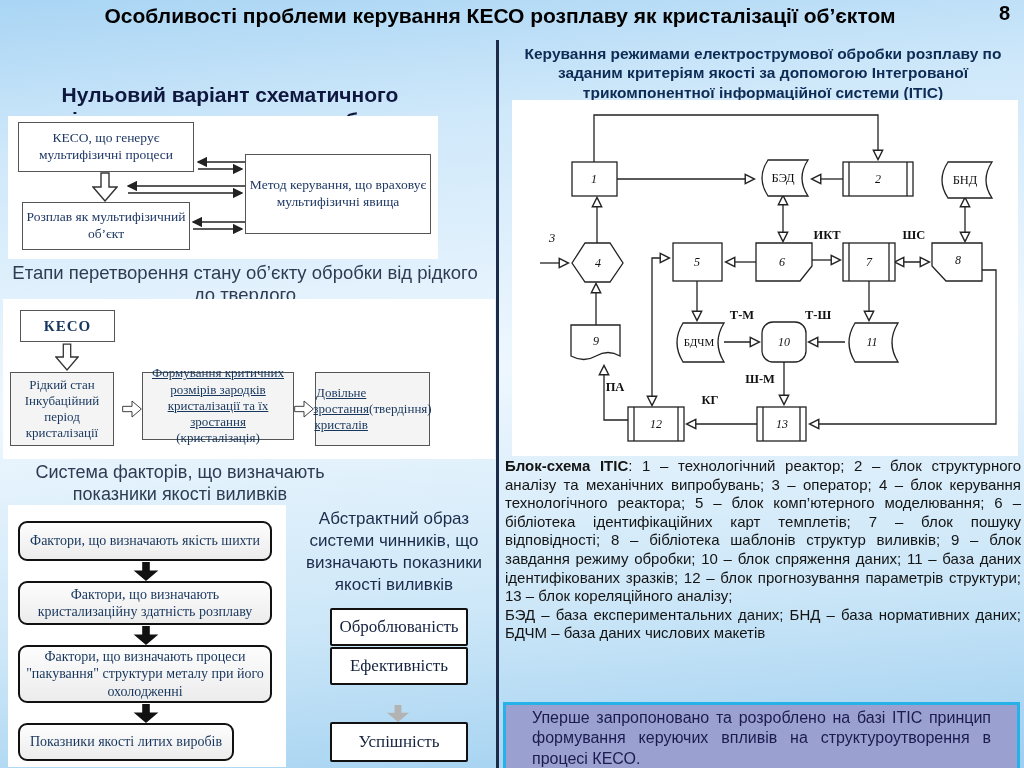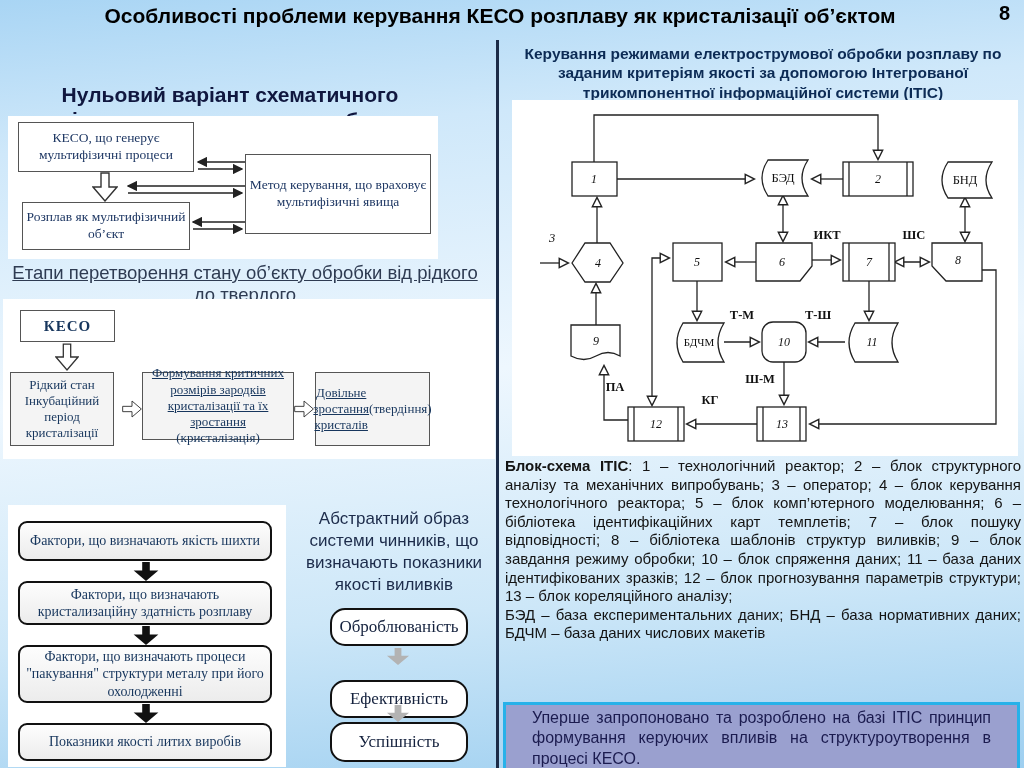--- a/index.html
+++ b/index.html
@@ -5,32 +5,32 @@
   html,body{margin:0;padding:0;}
   .slide{
     position:relative;width:1024px;height:768px;overflow:hidden;
     background:linear-gradient(175deg,#a9d5f4 0%,#cfe8fa 18%,#eef7fe 48%,#cde7f8 76%,#9ecff0 100%);
     font-family:"Liberation Sans",sans-serif;
   }
   .abs{position:absolute;}
   .title{top:4px;left:0;width:1000px;text-align:center;font-size:21px;font-weight:bold;color:#000;}
   .pagenum{top:2px;right:14px;font-size:20px;font-weight:bold;color:#000;}
   .heading-left{top:82px;left:20px;width:420px;text-align:center;font-size:21px;font-weight:bold;color:#10173f;line-height:1.2;}
-  .caption{color:#2e3b52;text-align:center;line-height:1.2;text-decoration:underline;}
+  .caption{color:#2e3b52;text-align:center;line-height:1.2;}
   .panel{background:#ffffff;}
   .dbox{position:absolute;border:1px solid #555;background:#fff;color:#1f3864;
         font-family:"Liberation Serif",serif;font-size:13.5px;text-align:center;
         display:flex;align-items:center;justify-content:center;padding:2px;box-sizing:border-box;line-height:1.25;}
   .gbox{background:#f4f4f4;font-size:13px;color:#17365d;}
   .keso-box{font-weight:bold;font-size:15px;letter-spacing:1px;color:#17365d;}
   .rbox{position:absolute;border:2px solid #111;border-radius:9px;
         background:linear-gradient(180deg,#fdfdfd,#ececec);color:#17365d;
         font-family:"Liberation Serif",serif;font-size:14px;text-align:center;
         display:flex;align-items:center;justify-content:center;padding:2px 6px;box-sizing:border-box;line-height:1.25;}
-  .wbox{position:absolute;border:2px solid #111;border-radius:15px;background:#fff;color:#14213d;
+  .wbox{position:absolute;border:2px solid #111;border-radius:2px;background:#fff;color:#14213d;
         font-family:"Liberation Serif",serif;font-size:17px;text-align:center;
         display:flex;align-items:center;justify-content:center;box-sizing:border-box;}
   .abstract-cap{top:508px;left:293px;width:202px;text-align:center;font-size:17px;font-weight:500;color:#1c2b4a;line-height:1.3;}
   .heading-right{top:44px;left:506px;width:514px;text-align:center;font-size:15.5px;font-weight:bold;color:#0c2b55;line-height:1.25;}
   .desc{top:457px;left:505px;width:516px;font-size:15px;color:#141414;text-align:justify;line-height:1.24;}
   .desc p{margin:0;}
   .highlight{top:702px;left:503px;width:517px;box-sizing:border-box;border:3px solid #27b1e9;background:#9aa0cf;
              padding:3px 26px;font-family:Liberation Sans, sans-serif;font-size:16px;color:#1b1b4f;text-align:justify;line-height:1.28;}
   .sep{left:496px;top:40px;width:3px;height:728px;background:#1c2b47;}
   .underlined{text-decoration:underline;}
@@ -91,43 +91,44 @@
     </div>
     <svg class="abs" style="left:291px;top:98px;" width="20" height="24" viewBox="0 0 30 26">
       <polygon points="1,9 15,9 15,1 29,13 15,25 15,17 1,17" fill="#fff" stroke="#333" stroke-width="1.4"></polygon>
     </svg>
     <div class="dbox gbox" style="left:312px;top:73px;width:115px;height:74px;">
       <span class="underlined">Довільне зростання кристалів</span>
       <span>(твердіння)</span>
     </div>
   </div>
 
+  <div class="abs caption" style="top:462px;left:0;width:360px;font-size:18px;">Система факторів, що визначають показники якості виливків</div>
 
   <div class="abs panel" style="left:8px;top:505px;width:278px;height:262px;">
     <div class="rbox" style="left:10px;top:16px;width:254px;height:40px;">Фактори, що визначають якість шихти</div>
     <svg class="abs" style="left:123px;top:57px;" width="30" height="19" viewBox="0 0 30 20">
       <polygon points="11,0 19,0 19,9 28,9 15,20 2,9 11,9" fill="#111"></polygon>
     </svg>
     <div class="rbox" style="left:10px;top:76px;width:254px;height:44px;">Фактори, що визначають кристализаційну здатність розплаву</div>
     <svg class="abs" style="left:123px;top:121px;" width="30" height="19" viewBox="0 0 30 20">
       <polygon points="11,0 19,0 19,9 28,9 15,20 2,9 11,9" fill="#111"></polygon>
     </svg>
     <div class="rbox" style="left:10px;top:140px;width:254px;height:58px;">Фактори, що визначають процеси "пакування" структури металу при його охолодженні</div>
     <svg class="abs" style="left:123px;top:199px;" width="30" height="19" viewBox="0 0 30 20">
       <polygon points="11,0 19,0 19,9 28,9 15,20 2,9 11,9" fill="#111"></polygon>
     </svg>
-    <div class="rbox" style="left:10px;top:218px;width:254px;height:38px;">Показники якості литих виробів</div>
+    <div class="rbox" style="left:10px;top:218px;width:216px;height:38px;">Показники якості литих виробів</div>
   </div>
 
   <div class="abs abstract-cap">Абстрактний образ системи чинників, що визначають показники якості виливків</div>
   <div class="abs wbox" style="left:330px;top:608px;width:138px;height:38px;">Оброблюваність</div>
   <svg class="abs" style="left:384px;top:648px;" width="28" height="17" viewBox="0 0 30 20">
     <polygon points="11,0 19,0 19,9 28,9 15,20 2,9 11,9" fill="#b3b3b3"></polygon>
   </svg>
-  <div class="abs wbox" style="left:330px;top:680px;width:138px;height:38px;">Ефективність</div>
+  <div class="abs wbox" style="left:330px;top:647px;width:138px;height:38px;">Ефективність</div>
   <svg class="abs" style="left:384px;top:705px;" width="28" height="17" viewBox="0 0 30 20">
     <polygon points="11,0 19,0 19,9 28,9 15,20 2,9 11,9" fill="#b3b3b3"></polygon>
   </svg>
   <div class="abs wbox" style="left:330px;top:722px;width:138px;height:40px;">Успішність</div>
 
   <div class="abs sep"></div>
 
   <div class="abs heading-right">Керування режимами електрострумової обробки розплаву по заданим критеріям якості за допомогою Інтегрованої трикомпонентної інформаційної системи (ІТІС)</div>
 
   <div class="abs panel" style="left:512px;top:100px;width:506px;height:356px;">

